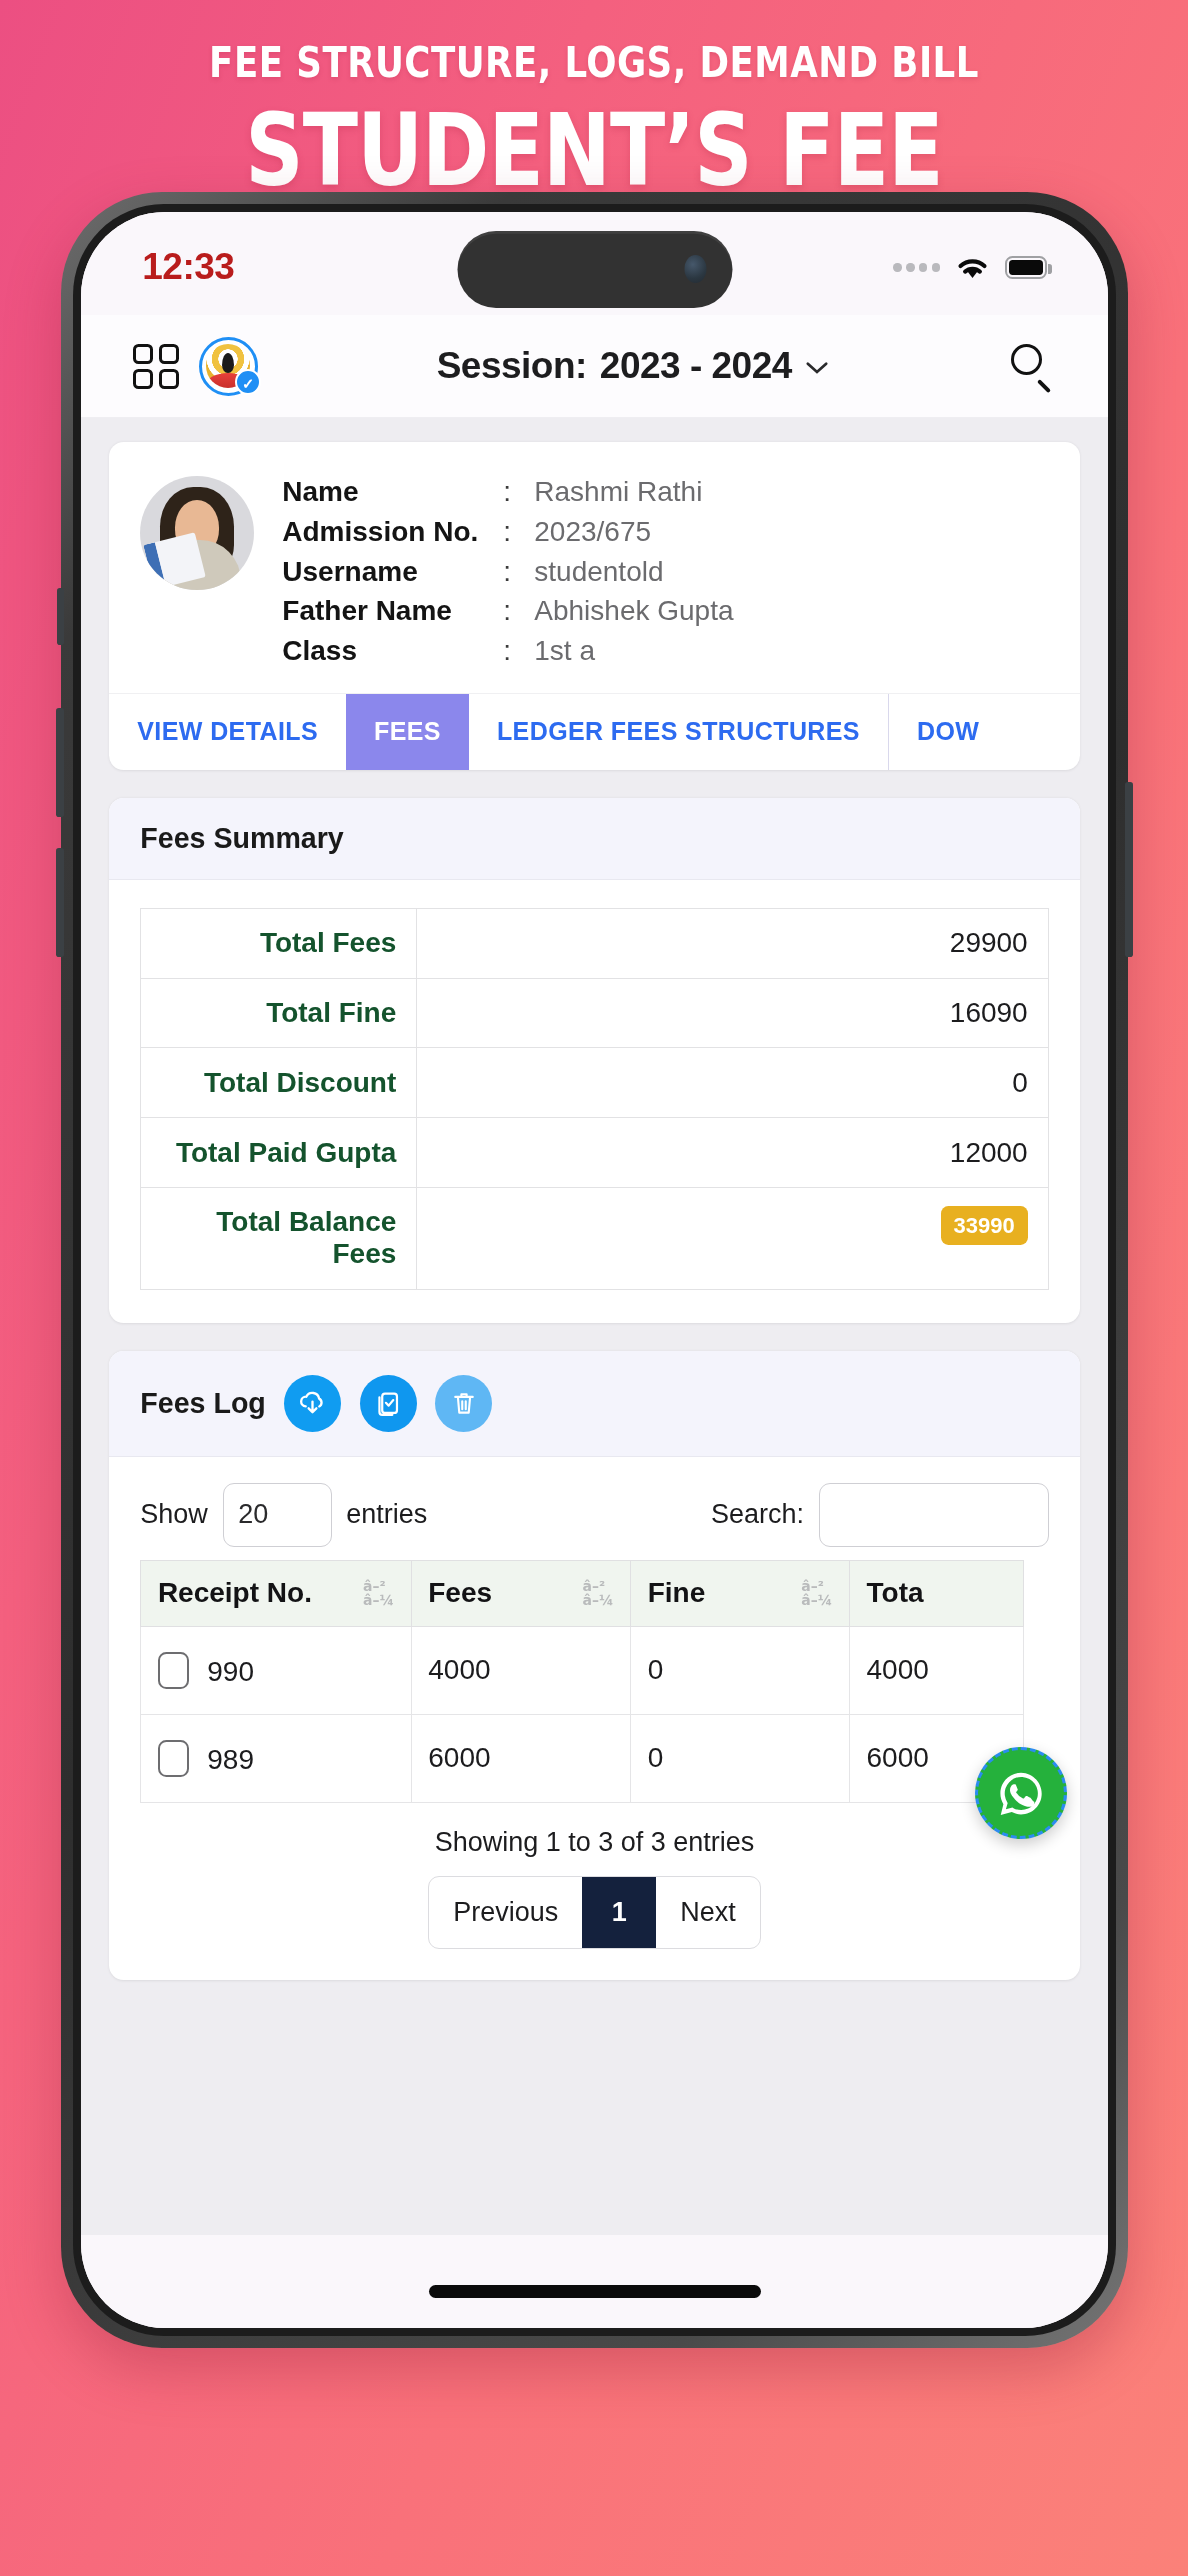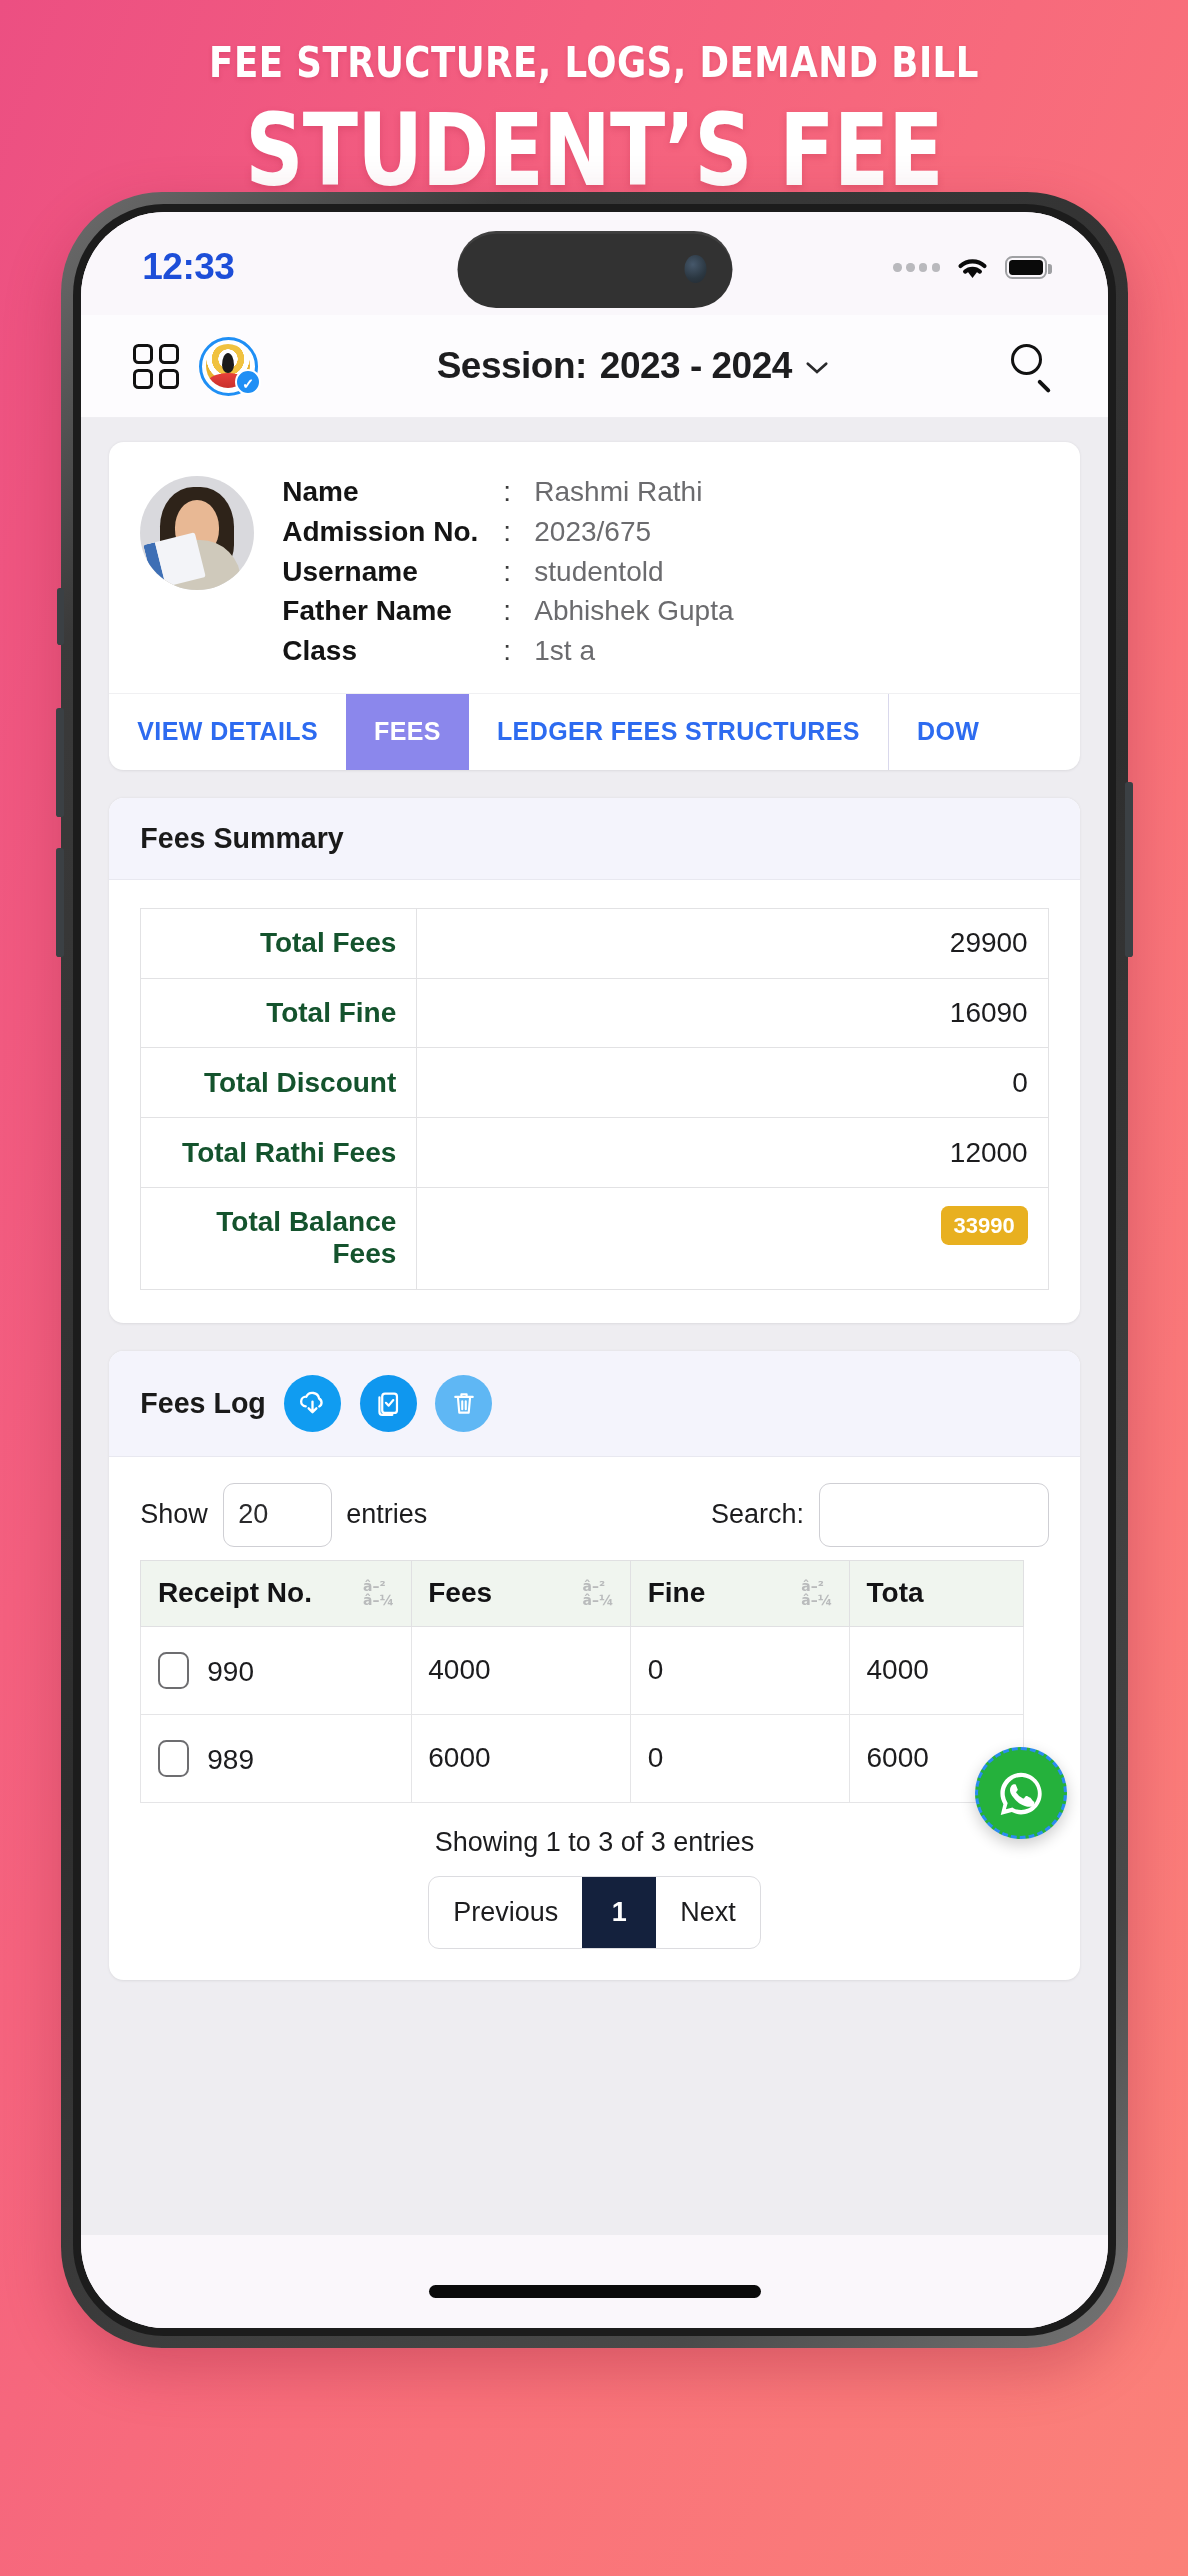--- a/index.html
+++ b/index.html
@@ -43,21 +43,21 @@
   .sb-silent { left:-3.7px; top:396px; width:6.4px; height:57px; }
   .sb-volup  { left:-4.6px; top:516px; width:7.4px; height:109px; }
   .sb-voldn  { left:-4.6px; top:656px; width:7.4px; height:109px; }
   .sb-power  { right:-4.6px; top:590px; width:7.4px; height:175px; }
 
   
   .statusbar {
     height:103px; display:flex; align-items:center; justify-content:space-between;
     padding:0 61px; position:relative; background:#faf7fb;
   }
-  .clock { font-size:37px; font-weight:700; color:#1d4ed8; letter-spacing:-0.5px; margin-top:7.4px; }
+  .clock { font-size:37px; font-weight:700; color:#b91c1c; letter-spacing:-0.5px; margin-top:7.4px; }
   .island {
     position:absolute; left:50%; transform:translateX(-50%); top:18.4px;
     width:275px; height:77px; border-radius:41px; background:#323232;
     box-shadow:0 2.8px 0 rgba(255,255,255,.07) inset;
   }
   .island-cam {
     position:absolute; right:26px; top:50%; transform:translateY(-50%);
     width:22px; height:28px; border-radius:50%;
     background:radial-gradient(circle at 38% 34%, #46586b 0%, #2b3741 60%, #232a31 100%);
   }
@@ -344,21 +344,21 @@
             </tr>
             <tr>
               <td class="k">Total Fine</td>
               <td>16090</td>
             </tr>
             <tr>
               <td class="k">Total Discount</td>
               <td>0</td>
             </tr>
             <tr>
-              <td class="k">Total Rathi Fees</td>
+              <td class="k">Total Paid Gupta</td>
               <td>12000</td>
             </tr>
             <tr>
               <td class="k">Total Balance Fees</td>
               <td>
                 <span class="badge">33990</span>
               </td>
             </tr>
           </tbody>
               </table>

